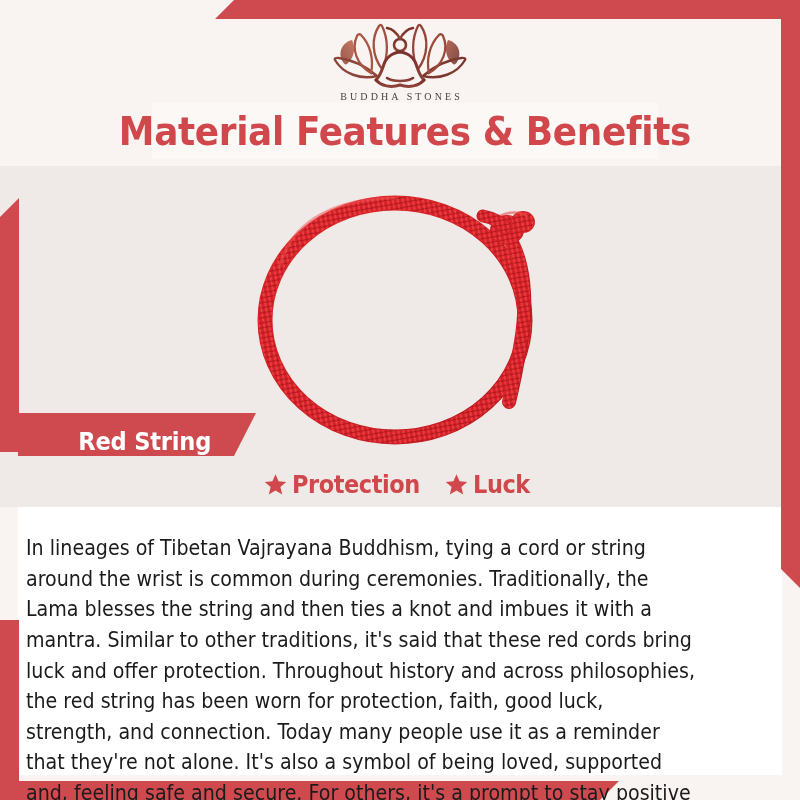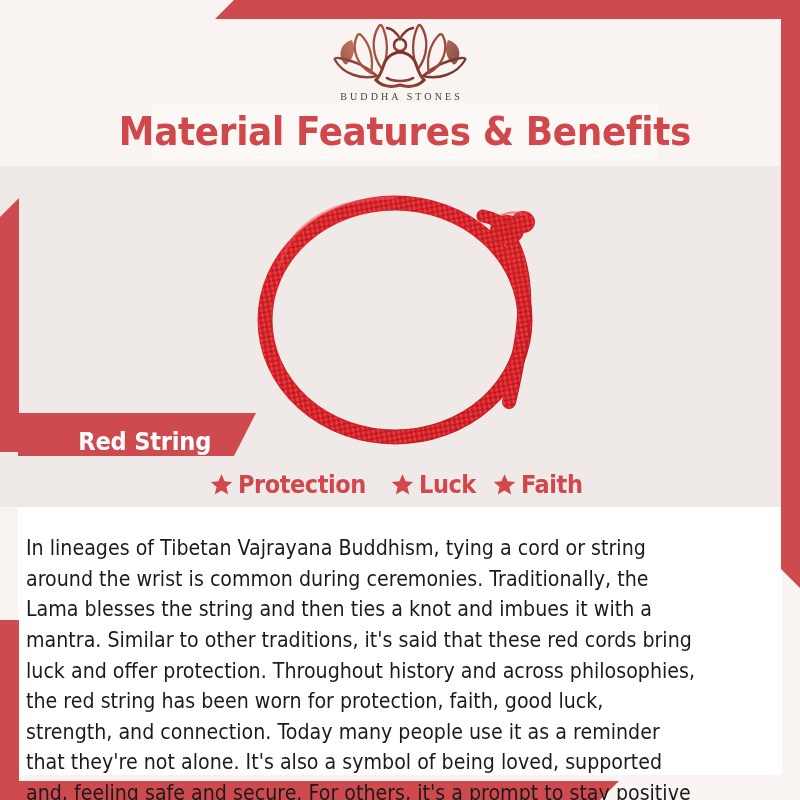--- a/index.html
+++ b/index.html
@@ -302,23 +302,17 @@
         <polygon points="12,1.2 15.2,8.6 23.2,9.3 17.1,14.6 19,22.5 12,18.2 5,22.5 6.9,14.6 0.8,9.3 8.8,8.6" fill="#d1484c"></polygon>
       </svg>
       <span class="benefit-label">Protection</span>
     </div>
     <div class="benefit">
       <svg class="star-icon" viewBox="0 0 24 24">
         <polygon points="12,1.2 15.2,8.6 23.2,9.3 17.1,14.6 19,22.5 12,18.2 5,22.5 6.9,14.6 0.8,9.3 8.8,8.6" fill="#d1484c"></polygon>
       </svg>
       <span class="benefit-label">Luck</span>
     </div>
-    <div class="benefit">
-      <svg class="star-icon" viewBox="0 0 24 24">
-        <polygon points="12,1.2 15.2,8.6 23.2,9.3 17.1,14.6 19,22.5 12,18.2 5,22.5 6.9,14.6 0.8,9.3 8.8,8.6" fill="#d1484c"></polygon>
-      </svg>
-      <span class="benefit-label">Faith</span>
-    </div>
   </div>
 
   <p class="paragraph">In lineages of Tibetan Vajrayana Buddhism, tying a cord or string around the wrist is common during ceremonies. Traditionally, the Lama blesses the string and then ties a knot and imbues it with a mantra. Similar to other traditions, it's said that these red cords bring luck and offer protection. Throughout history and across philosophies, the red string has been worn for protection, faith, good luck, strength, and connection. Today many people use it as a reminder that they're not alone. It's also a symbol of being loved, supported and, feeling safe and secure. For others, it's a prompt to stay positive while facing any adversity.</p>
 
 </div>
 
 </body></html>

